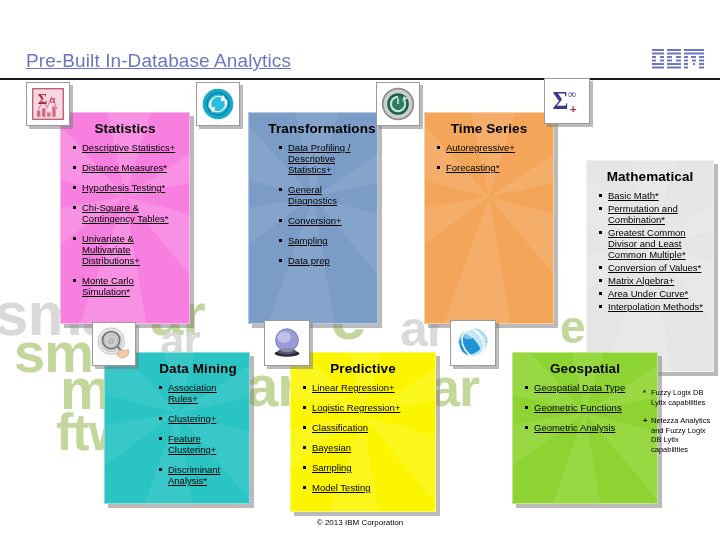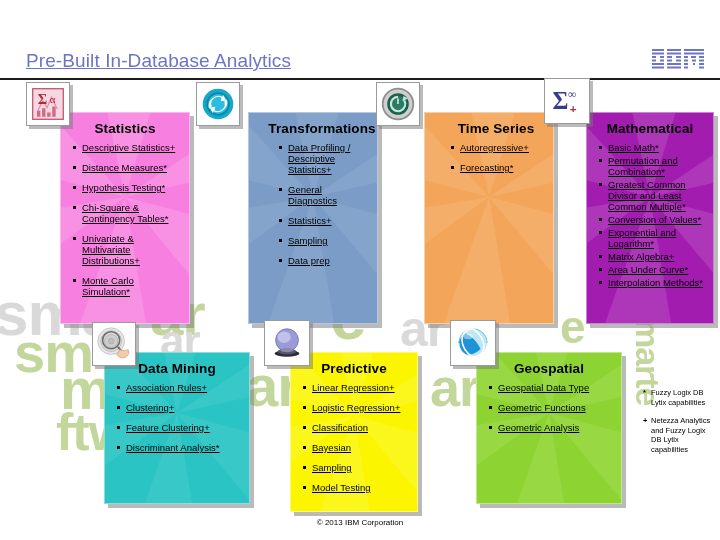--- a/index.html
+++ b/index.html
@@ -97,25 +97,25 @@
     position: absolute;
     left: 0; top: 4px;
     width: 3px; height: 3px;
     background: #000;
   }
   .card.tight li { margin-bottom: 2px; }
 
   
   .c-stat  { background: #f77fe0; }
   .c-tran  { background: #7a9cc6; padding-left: 18px; }
-  .c-time  { background: #f3a65a; padding-left: 14px; }
-  .c-math  { background: #a21caf; }
+  .c-time  { background: #f3a65a; }
+  .c-math  { background: #e5e5e5; margin-top: 48px; }
   .c-mine  { background: #2bc4c4; }
   .c-pred  { background: #fbf500; }
-  .c-geo   { background: #8dd432; }
+  .c-geo   { background: #8dd432; margin-left: 36px; }
 
   
   .icon-tile {
     position: absolute;
     background: #ffffff;
     border: 1px solid #9a9a9a;
     box-shadow: 3px 3px 0 rgba(120,120,120,.5);
     box-sizing: border-box;
     display: flex;
     align-items: center;
@@ -252,21 +252,21 @@
         <polygon points="50,50 58,98 34,95"></polygon>
           <polygon points="50,50 6,82 2,58"></polygon>
         <polygon points="50,50 4,38 14,10"></polygon>
           <polygon points="50,50 40,2 64,4"></polygon>
       </g>
     </svg>
     <div class="card-head">Transformations</div>
     <ul>
       <li>Data Profiling / Descriptive Statistics+</li>
       <li>General Diagnostics</li>
-      <li>Statistics+</li>
+      <li>Conversion+</li>
       <li>Sampling</li>
       <li>Data prep</li>
     </ul>
   </div>
   <div class="icon-tile" style="left:196px; top:82px; width:44px; height:44px;">
     <svg viewBox="0 0 40 40" width="36" height="36" aria-hidden="true">
       <circle cx="20" cy="20" r="17" fill="#17a8c9"></circle>
       <circle cx="20" cy="20" r="13" fill="#0d86a8"></circle>
       <circle cx="20" cy="20" r="11" fill="#2bbde0"></circle>
       <path d="M13 23 a8 8 0 0 1 11-10 l-1 4 6-1 -3-6 -1 2 a11 11 0 0 0-15 13 z" fill="#ffffff"></path>
@@ -313,35 +313,34 @@
         <polygon points="50,50 4,38 14,10"></polygon>
           <polygon points="50,50 40,2 64,4"></polygon>
       </g>
     </svg>
     <div class="card-head">Mathematical</div>
     <ul>
       <li>Basic Math*</li>
       <li>Permutation and Combination*</li>
       <li>Greatest Common Divisor and Least Common Multiple*</li>
       <li>Conversion of Values*</li>
-      <li>Exponential and Logarithm*</li>
       <li>Matrix Algebra+</li>
       <li>Area Under Curve*</li>
       <li>Interpolation Methods*</li>
     </ul>
   </div>
   <div class="icon-tile" style="left:544px; top:78px; width:46px; height:46px;">
     <svg viewBox="0 0 40 40" width="36" height="36" aria-hidden="true">
       <text x="4" y="29" font-family="'Liberation Serif',serif" font-size="27" font-weight="bold" fill="#3b3a8f">Σ</text>
       <text x="21" y="17" font-family="'Liberation Serif',serif" font-size="13" fill="#3b3a8f">∞</text>
       <text x="23" y="33" font-family="'Liberation Sans',sans-serif" font-size="13" font-weight="bold" fill="#b0324a">+</text>
     </svg>
   </div>
 
-  <div class="card c-mine" style="left:104px; top:352px; width:146px; height:152px;">
+  <div class="card c-mine" style="left:104px; top:352px; width:146px; height:152px;padding-left:42px;">
     <svg class="sunburst" viewBox="0 0 100 100">
       <g fill="#ffffff" opacity=".22">
         <polygon points="50,50 95,20 95,40"></polygon>
           <polygon points="50,50 95,62 85,92"></polygon>
         <polygon points="50,50 58,98 34,95"></polygon>
           <polygon points="50,50 6,82 2,58"></polygon>
         <polygon points="50,50 4,38 14,10"></polygon>
           <polygon points="50,50 40,2 64,4"></polygon>
       </g>
     </svg>
@@ -361,21 +360,21 @@
         <circle cx="17" cy="17" r="11" fill="#d5d5d5"></circle>
         <circle cx="17" cy="17" r="7" fill="#c6c6c6"></circle>
         <circle cx="17" cy="17" r="3" fill="#b5b5b5"></circle>
       </g>
       <circle cx="17" cy="16" r="9" fill="none" stroke="#6e6e6e" stroke-width="1.6"></circle>
       <line x1="24" y1="23" x2="31" y2="31" stroke="#6e6e6e" stroke-width="2"></line>
       <path d="M26 26 q5 2 9 0 q2 5 -3 8 q-6 2 -9 -3 z" fill="#f4c9a8" stroke="#cf9b74" stroke-width=".7"></path>
     </svg>
   </div>
 
-  <div class="card c-pred" style="left:290px; top:352px; width:128px; height:160px;">
+  <div class="card c-pred" style="left:290px; top:352px; width:146px; height:160px;">
     <svg class="sunburst" viewBox="0 0 100 100">
       <g fill="#ffffff" opacity=".35">
         <polygon points="50,50 95,20 95,40"></polygon>
           <polygon points="50,50 95,62 85,92"></polygon>
         <polygon points="50,50 58,98 34,95"></polygon>
           <polygon points="50,50 6,82 2,58"></polygon>
         <polygon points="50,50 4,38 14,10"></polygon>
           <polygon points="50,50 40,2 64,4"></polygon>
       </g>
     </svg>

